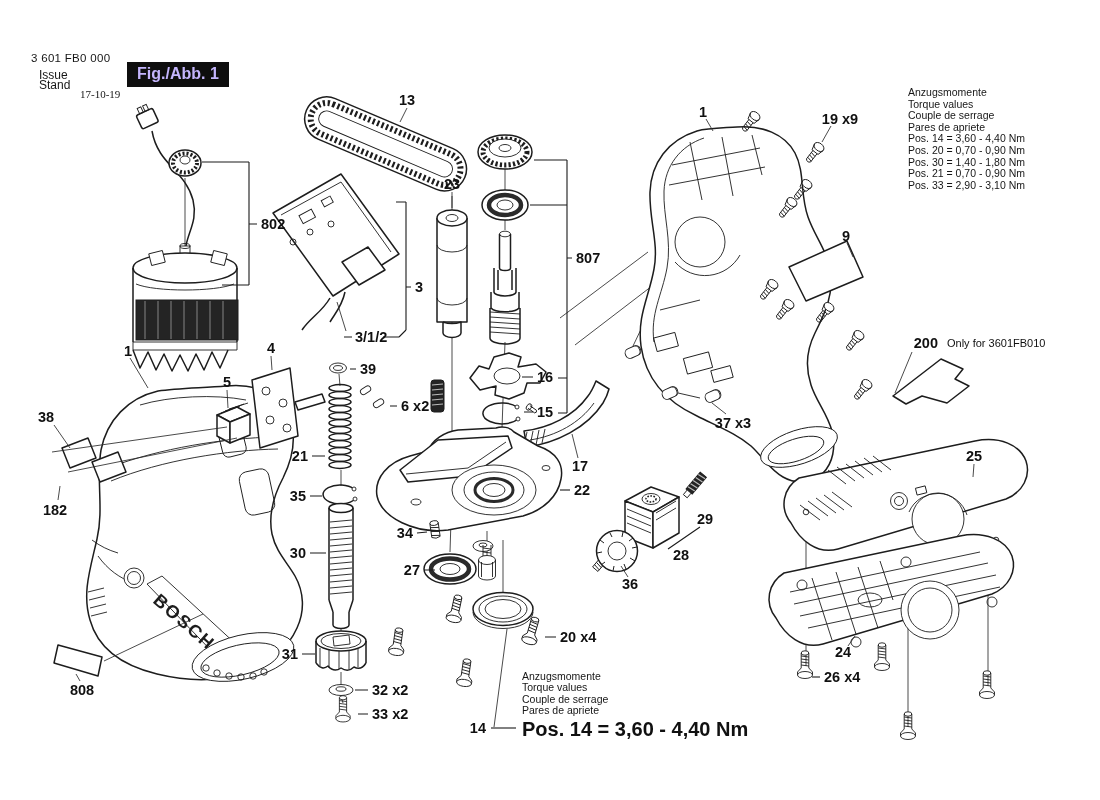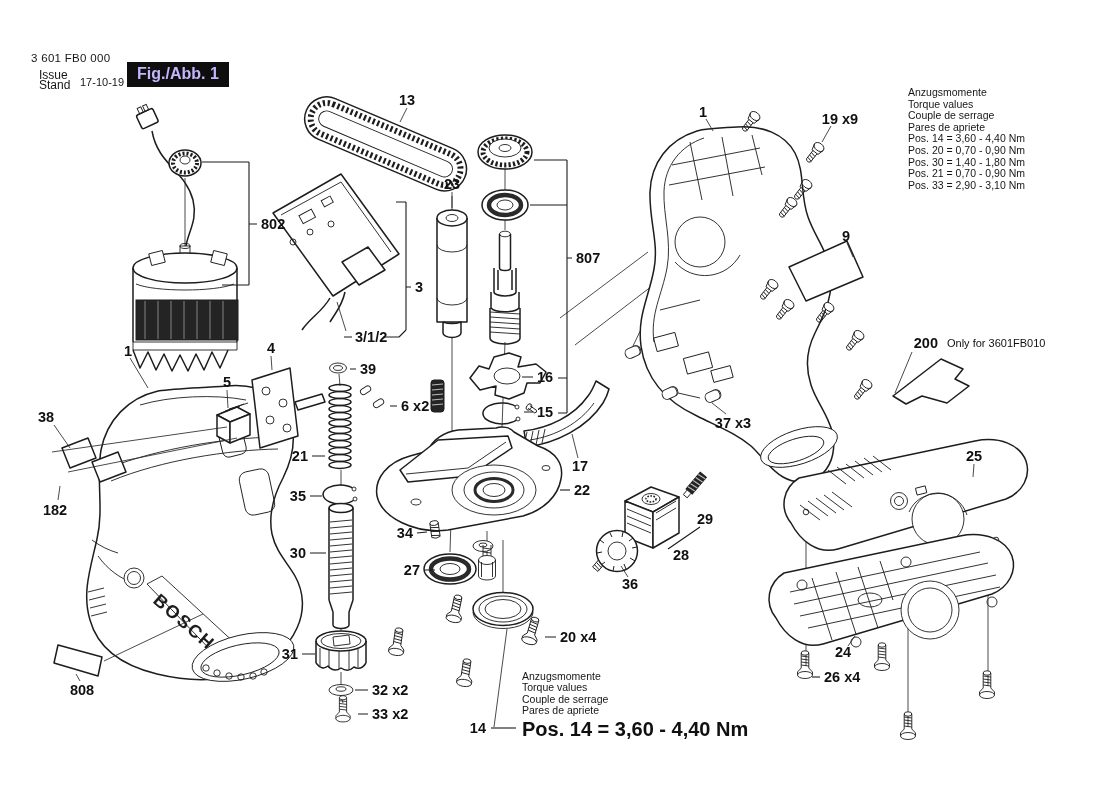--- a/index.html
+++ b/index.html
@@ -2,21 +2,21 @@
 <html><head>
 <meta charset="utf-8">
 <style>
   html,body{margin:0;padding:0;background:#fff;}
   #page{position:relative;width:1100px;height:800px;background:#fff;overflow:hidden;
         font-family:"Liberation Sans",sans-serif;color:#111;}
   #art{position:absolute;left:0;top:0;}
   .txt{position:absolute;color:#161616;}
   .hdr-pn{left:31px;top:52px;font-size:11.5px;letter-spacing:.3px;}
   .hdr-issue{left:39px;top:71px;font-size:12px;line-height:9.5px;}
-  .hdr-date{left:80px;top:76px;font-size:11px;}
+  .hdr-date{left:80px;top:88px;font-size:11px;font-family:Liberation Serif, serif;}
   .figbox{left:127px;top:62px;background:#0e0e0e;color:#c4b5fd;font-weight:bold;
           font-size:16px;padding:3px 10px 4px 10px;}
   .tq-top{left:908px;top:87px;font-size:10.5px;line-height:11.6px;}
   .tq-bot{left:522px;top:671px;font-size:10.5px;line-height:11.4px;}
   .footer{left:953px;top:710px;font-size:10.5px;line-height:11.6px;}
   
   .o{fill:#fff;stroke:#1d1d1d;stroke-width:1.5;stroke-linejoin:round;}
   .o2{fill:none;stroke:#1d1d1d;stroke-width:1.5;stroke-linejoin:round;}
   .d{fill:none;stroke:#1d1d1d;stroke-width:.9;}
   .df{fill:#fff;stroke:#1d1d1d;stroke-width:.9;}

